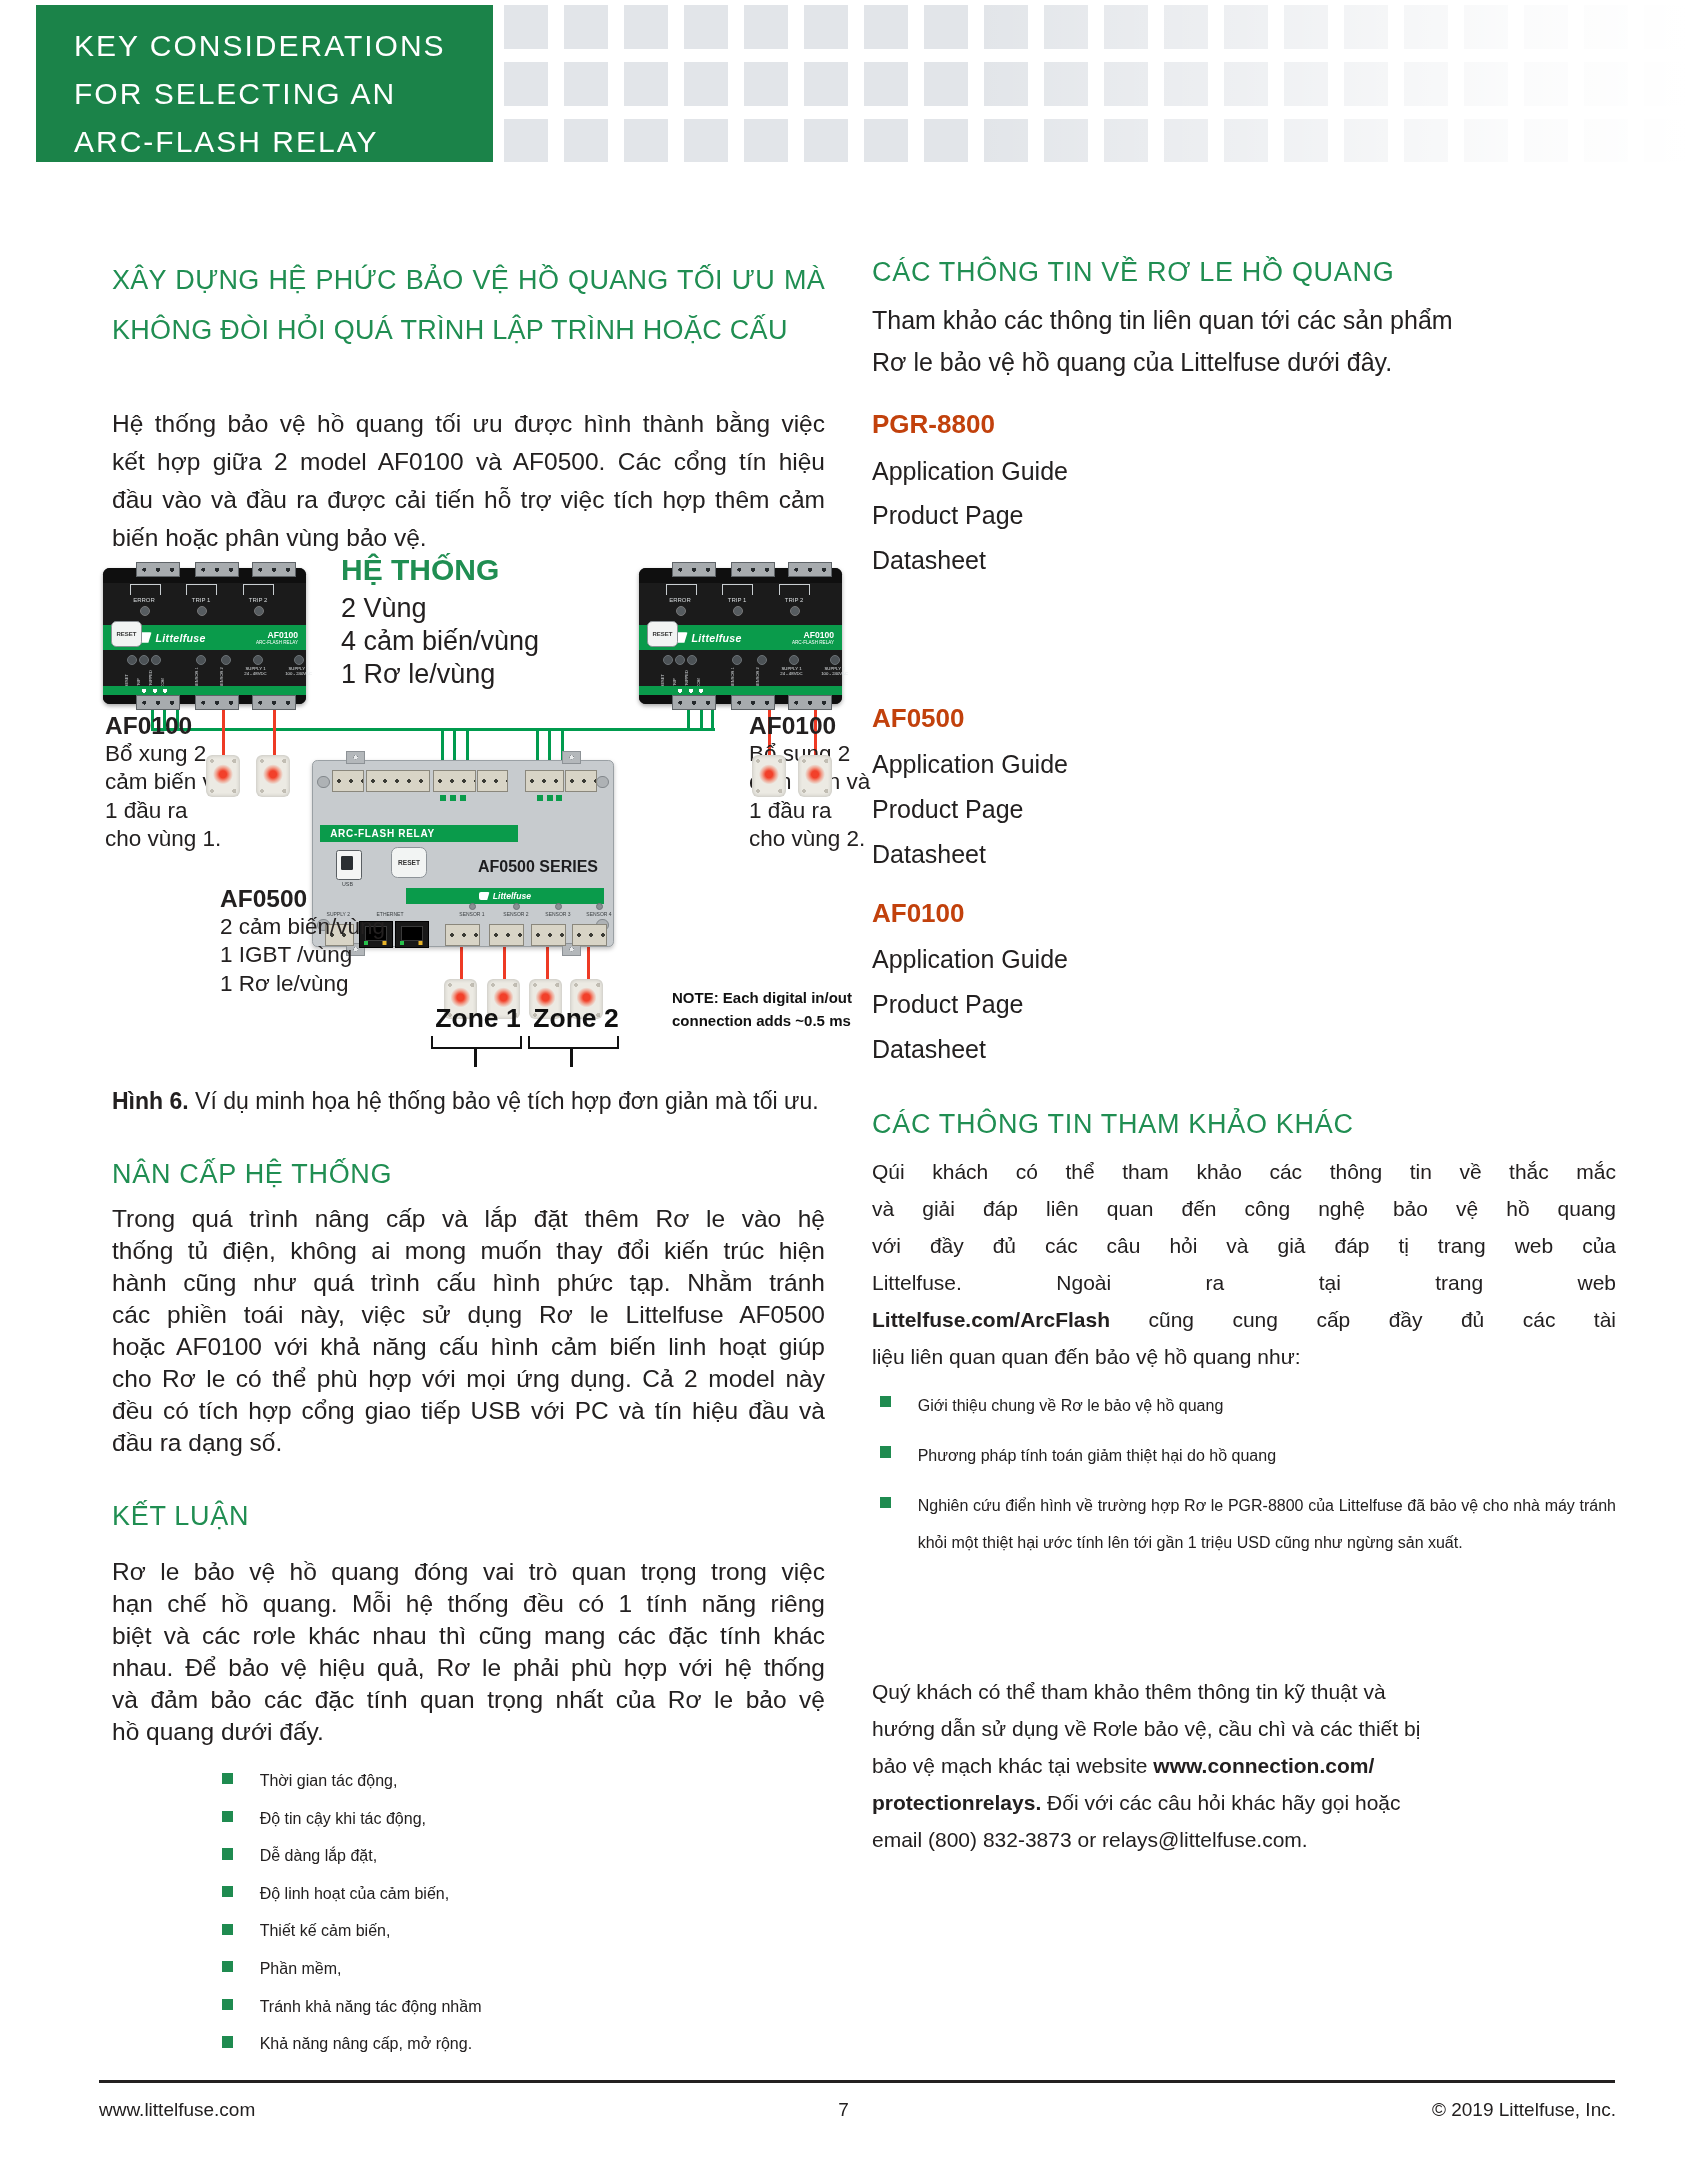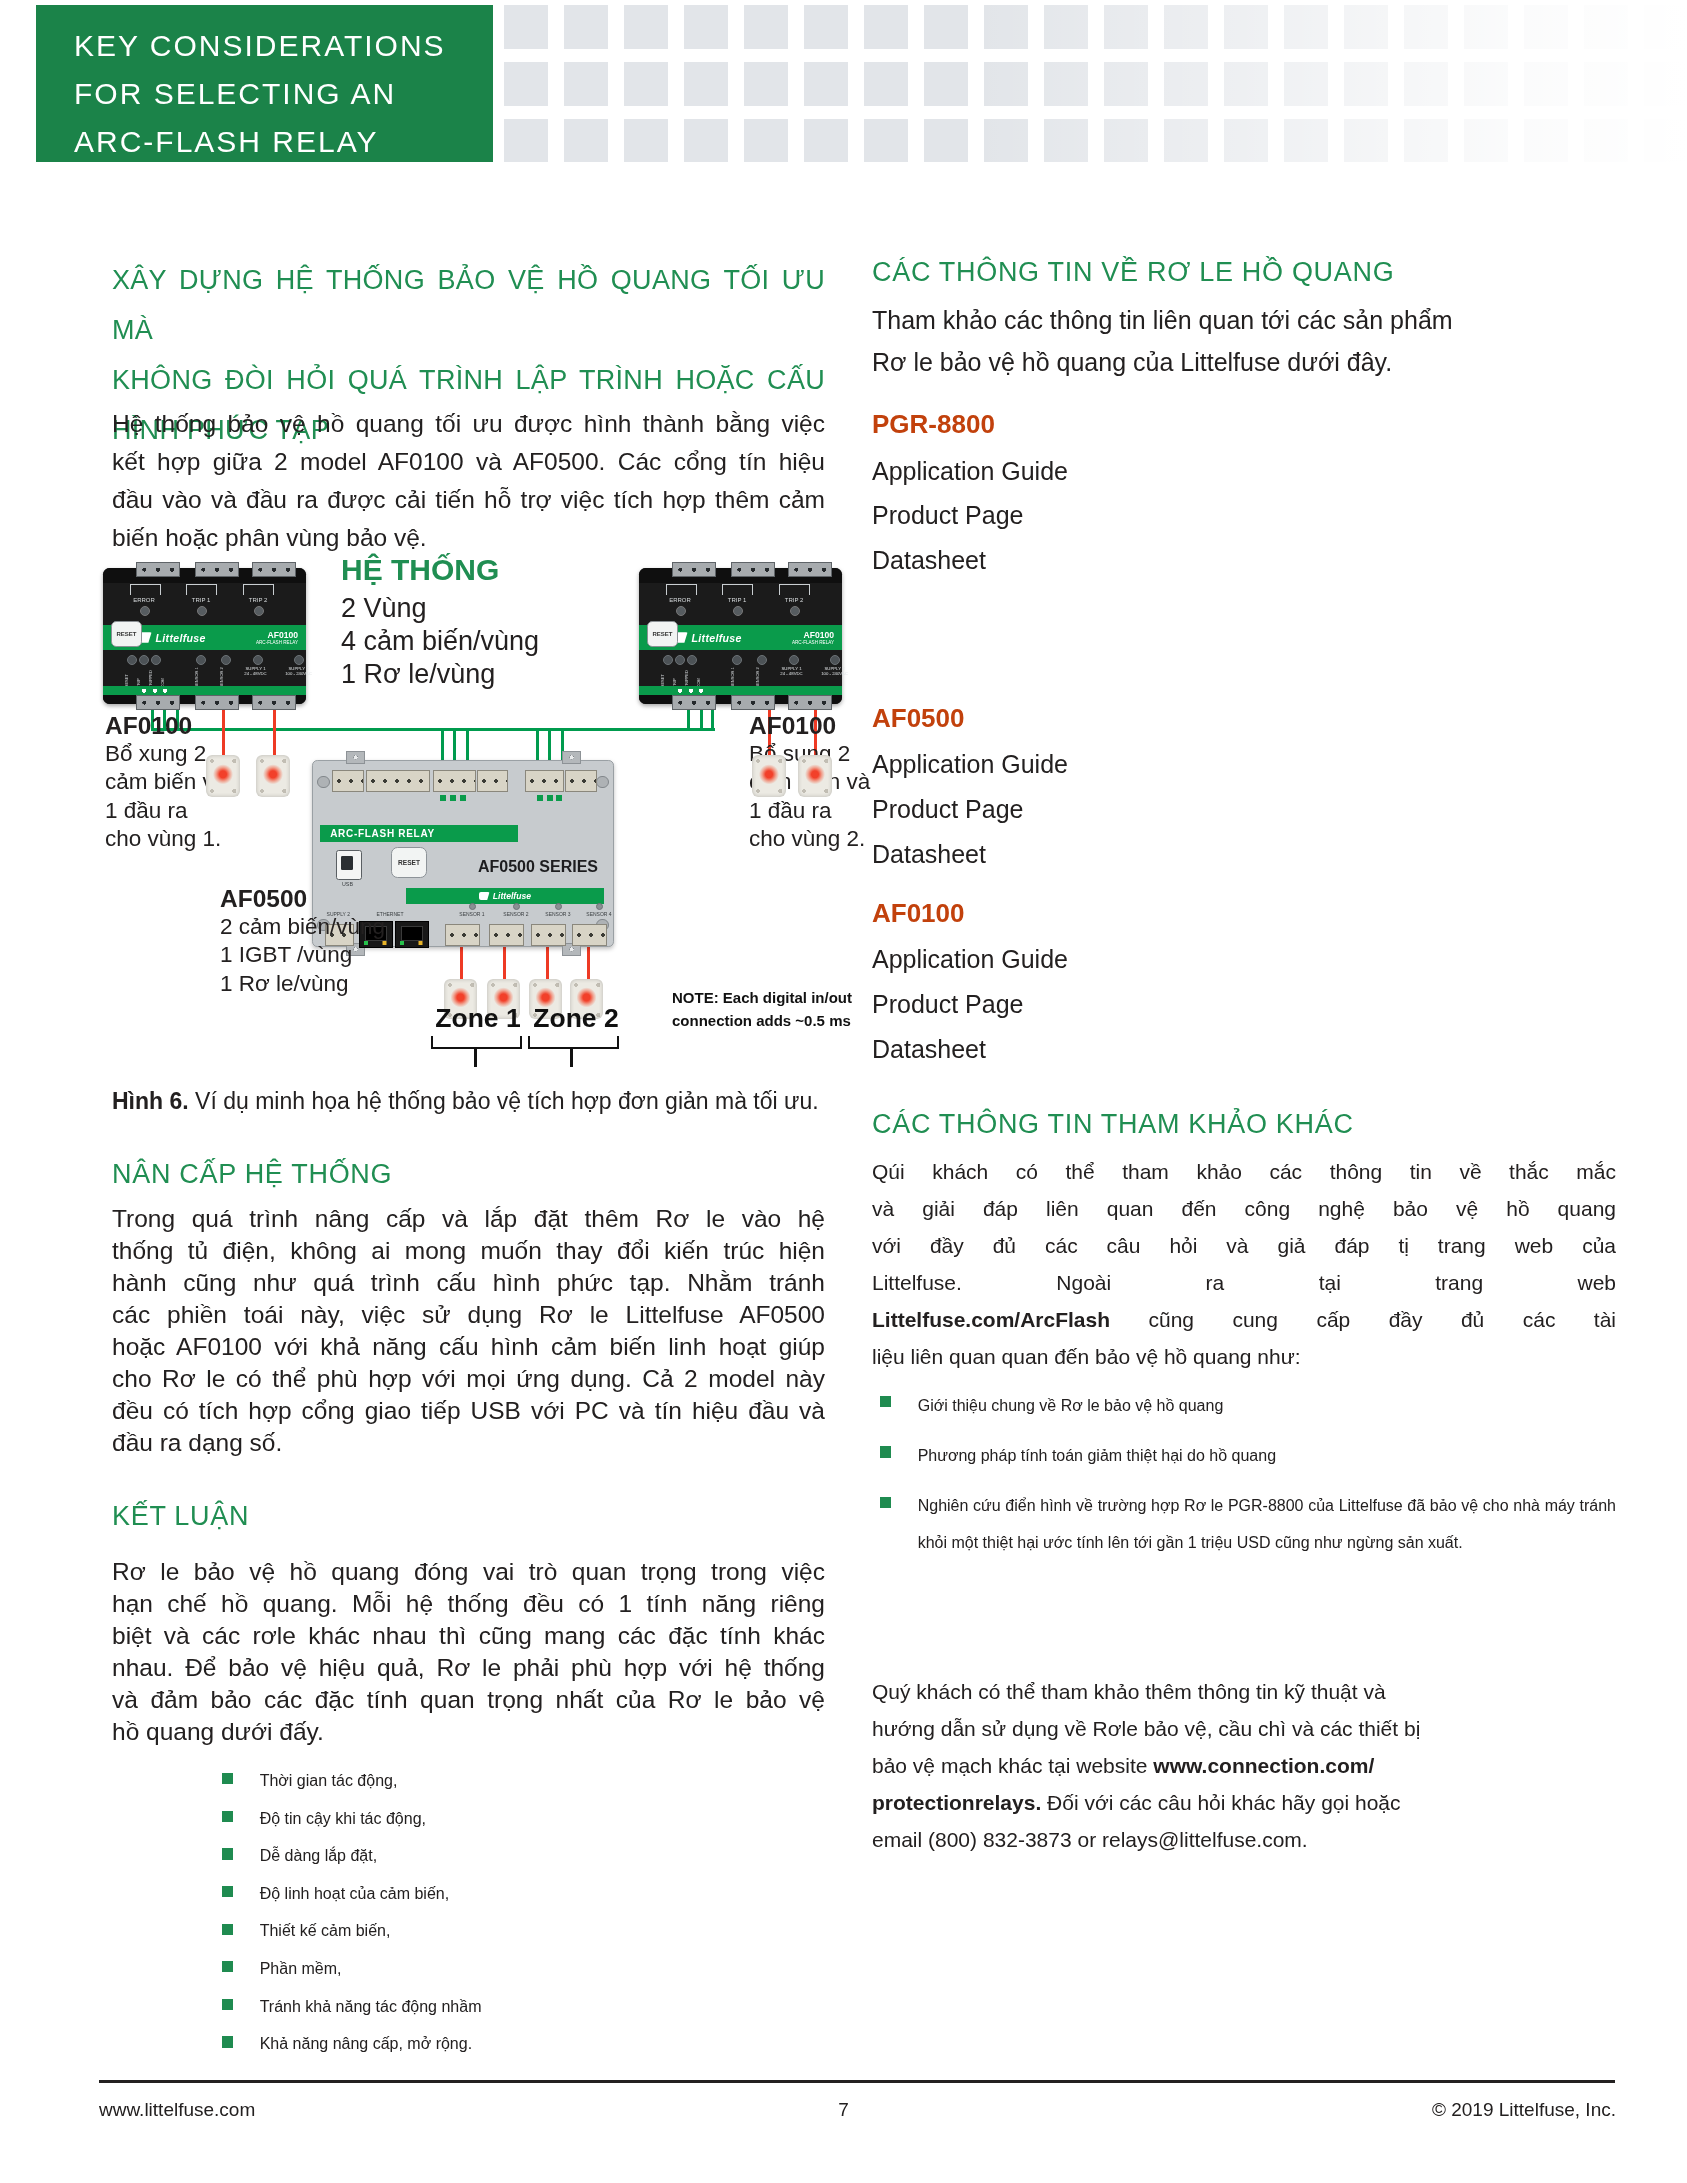--- a/index.html
+++ b/index.html
@@ -139,23 +139,22 @@
   <div class="hdr-box">
     <div class="hdr-title">
         <div>KEY CONSIDERATIONS</div>
         <div>FOR SELECTING AN</div>
         <div>ARC-FLASH RELAY</div>
       </div>
   </div>
   <div class="hdr-grid"></div>
 
   <div class="abs h1 h-green jlines">
-      <div>XÂY DỰNG HỆ THỐNG BẢO VỆ HỒ QUANG TỐI ƯU MÀ</div>
+      <div>XÂY DỰNG HỆ PHỨC BẢO VỆ HỒ QUANG TỐI ƯU MÀ</div>
       <div>KHÔNG ĐÒI HỎI QUÁ TRÌNH LẬP TRÌNH HOẶC CẤU</div>
-      <div>HÌNH PHỨC TẠP</div>
     </div>
 
   <div class="abs par-lg jlines" style="left:112px;top:405px;width:713px;">
       <div>Hệ thống bảo vệ hồ quang tối ưu được hình thành bằng việc</div>
       <div>kết hợp giữa 2 model AF0100 và AF0500. Các  cổng tín hiệu</div>
       <div>đầu vào và đầu ra được cải tiến hỗ trợ việc tích hợp thêm cảm</div>
       <div>biến hoặc phân vùng bảo vệ.</div>
     </div>
 
   <div class="wire" style="left:151px;top:728px;width:564px;height:3.3px;"></div>

